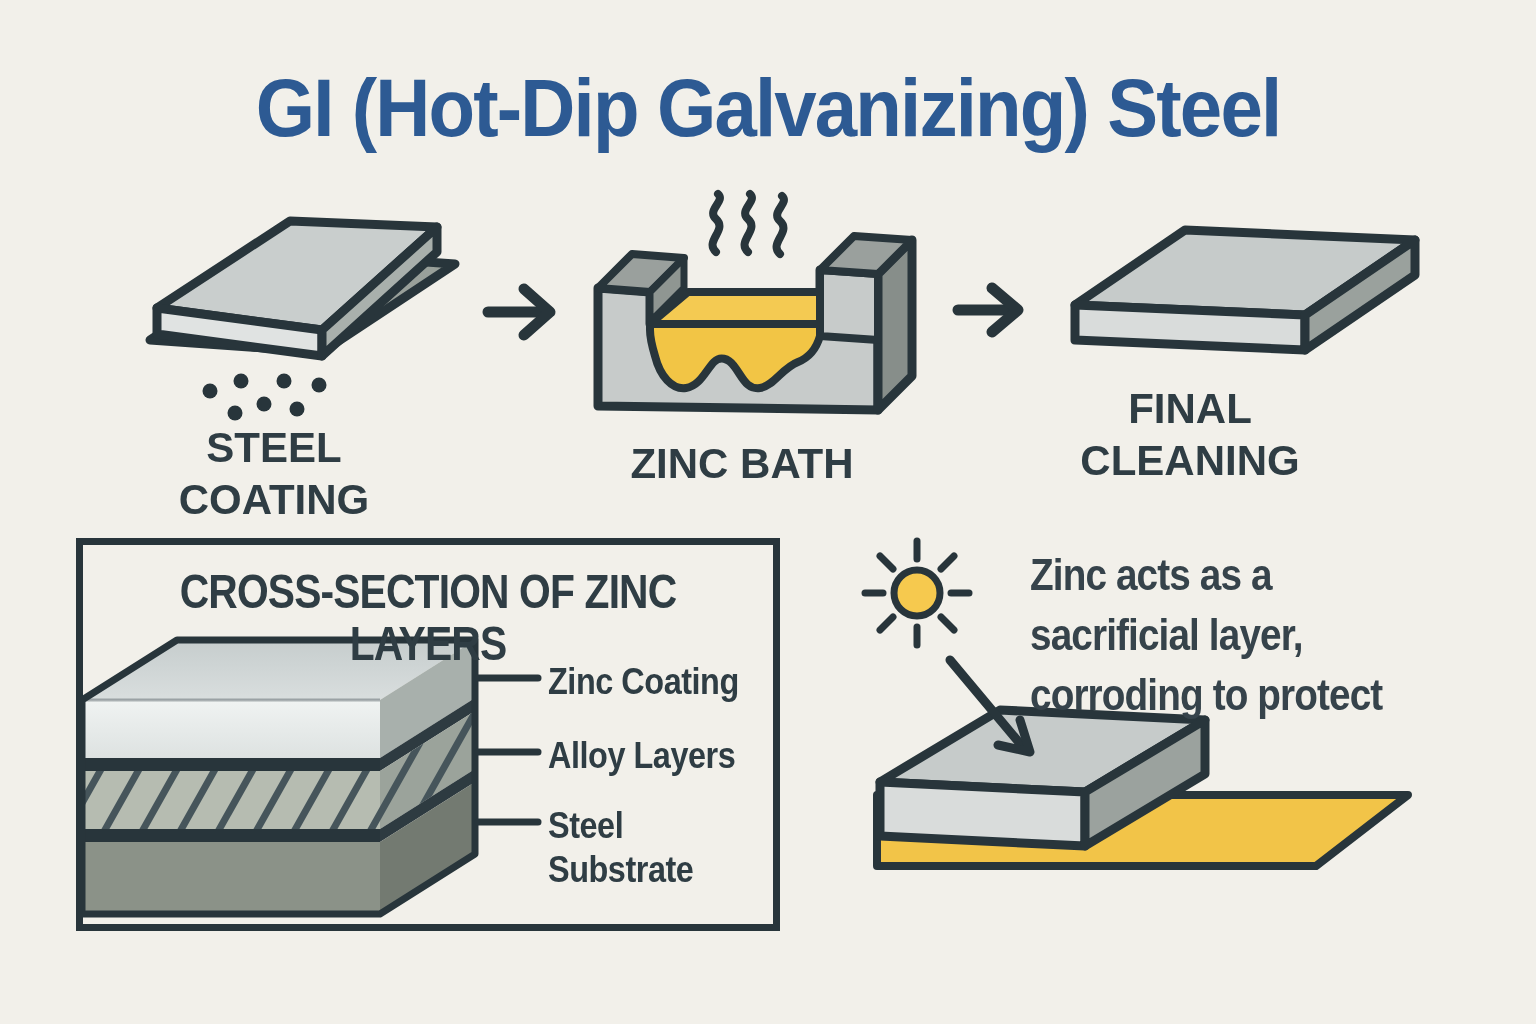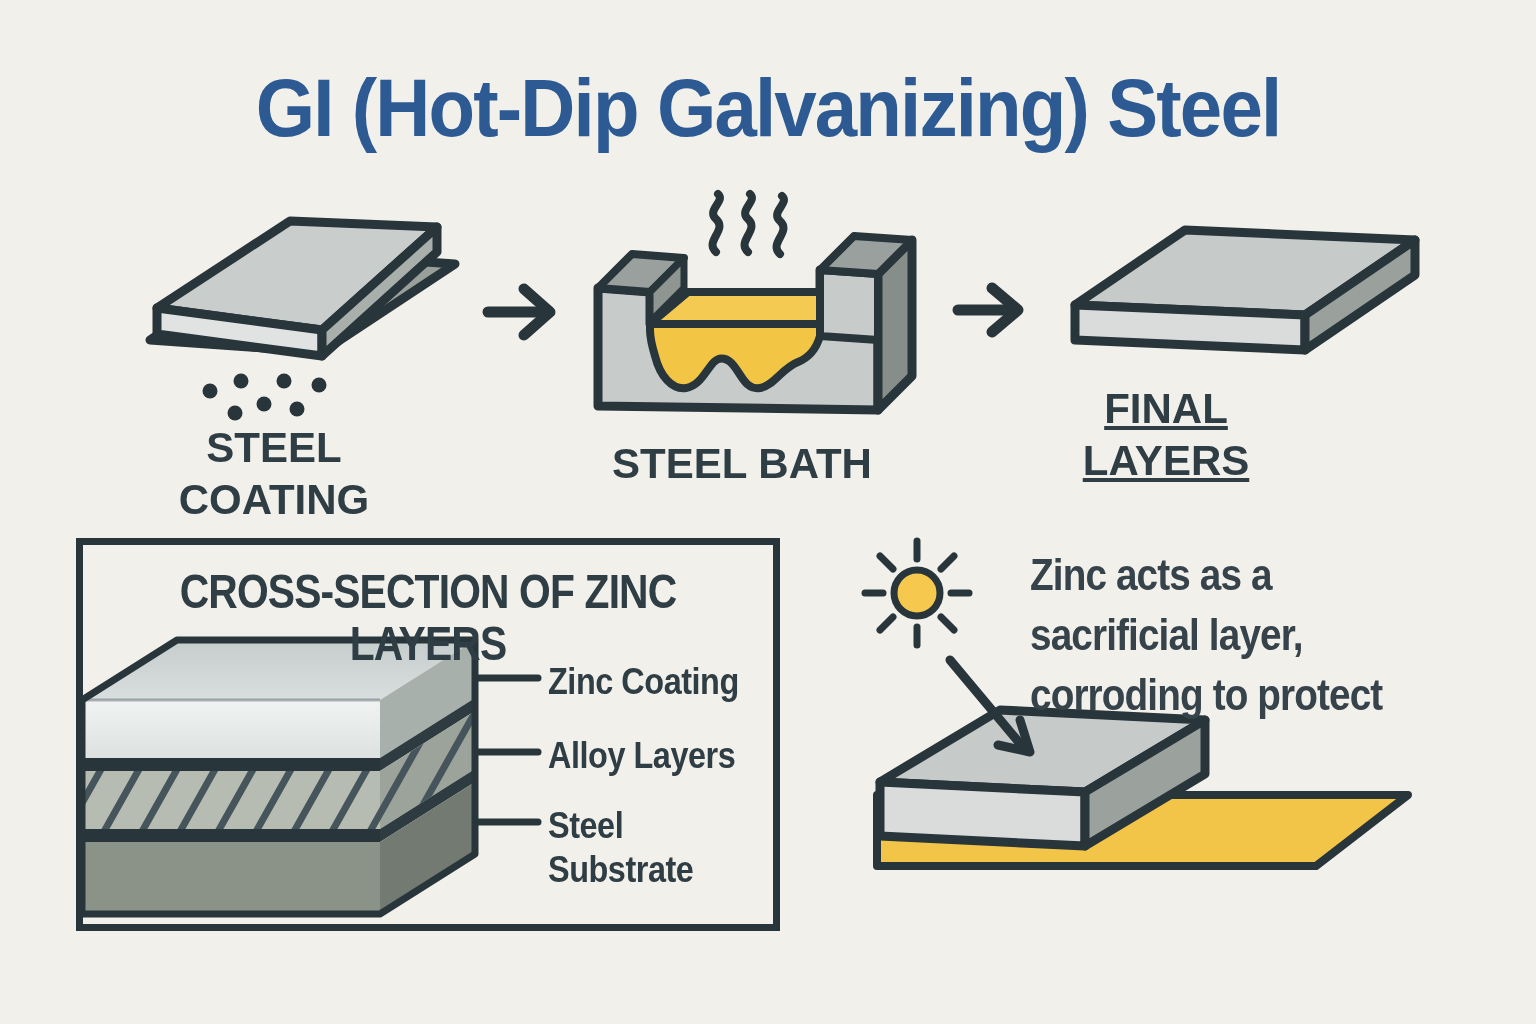--- a/index.html
+++ b/index.html
@@ -12,21 +12,21 @@
   .txt{position:absolute;color:#2f3d44;font-weight:bold;}
   .page-title{
     left:0;top:66px;width:1536px;text-align:center;
     font-size:82px;line-height:84px;letter-spacing:-2px;color:#2d5a93;
     transform:scaleX(0.93);transform-origin:center;
   }
   .step-label{font-size:42px;line-height:52px;text-align:center;letter-spacing:0px;}
   .step-label span{display:block;}
   #lbl-cleaning{left:94px;top:422px;width:360px;}
   #lbl-bath{left:592px;top:438px;width:300px;}
-  #lbl-final{left:996px;top:383px;width:340px;text-decoration:underline;}
+  #lbl-final{left:1020px;top:383px;width:340px;}
   .box-title{
     left:80px;top:566px;width:696px;text-align:center;
     font-size:48px;line-height:52px;letter-spacing:-1px;
     transform:scaleX(0.85);transform-origin:center;
   }
   .layer-label{
     font-size:36px;line-height:44px;letter-spacing:-0.5px;
     transform:scaleX(0.9);transform-origin:left;white-space:nowrap;
   }
   .layer-label span{display:block;}
@@ -183,25 +183,25 @@
     </g>
   </svg>
 
   <div class="txt page-title">GI (Hot-Dip Galvanizing) Steel</div>
 
   <div class="txt step-label" id="lbl-cleaning">
     <span>STEEL</span>
     <span>COATING</span>
   </div>
   <div class="txt step-label" id="lbl-bath">
-    <span>STEEL BATH</span>
+    <span>ZINC BATH</span>
   </div>
   <div class="txt step-label" id="lbl-final">
     <span>FINAL</span>
-    <span>LAYERS</span>
+    <span>CLEANING</span>
   </div>
 
   <div class="txt box-title">CROSS-SECTION OF ZINC LAYERS</div>
 
   <div class="txt layer-label" id="lbl-zinc">Zinc Coating</div>
   <div class="txt layer-label" id="lbl-alloy">Alloy Layers</div>
   <div class="txt layer-label" id="lbl-substrate">
     <span>Steel</span>
     <span>Substrate</span>
   </div>

